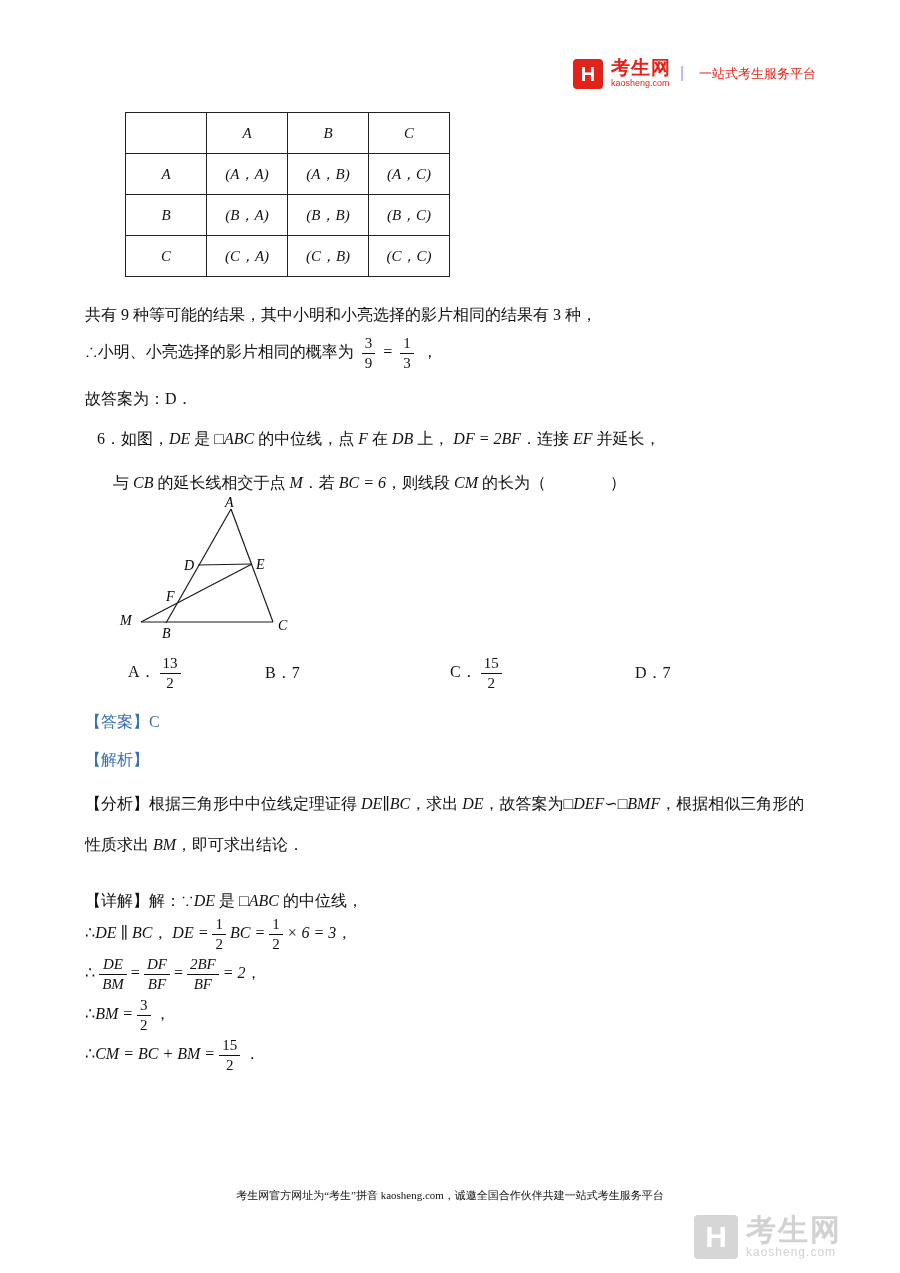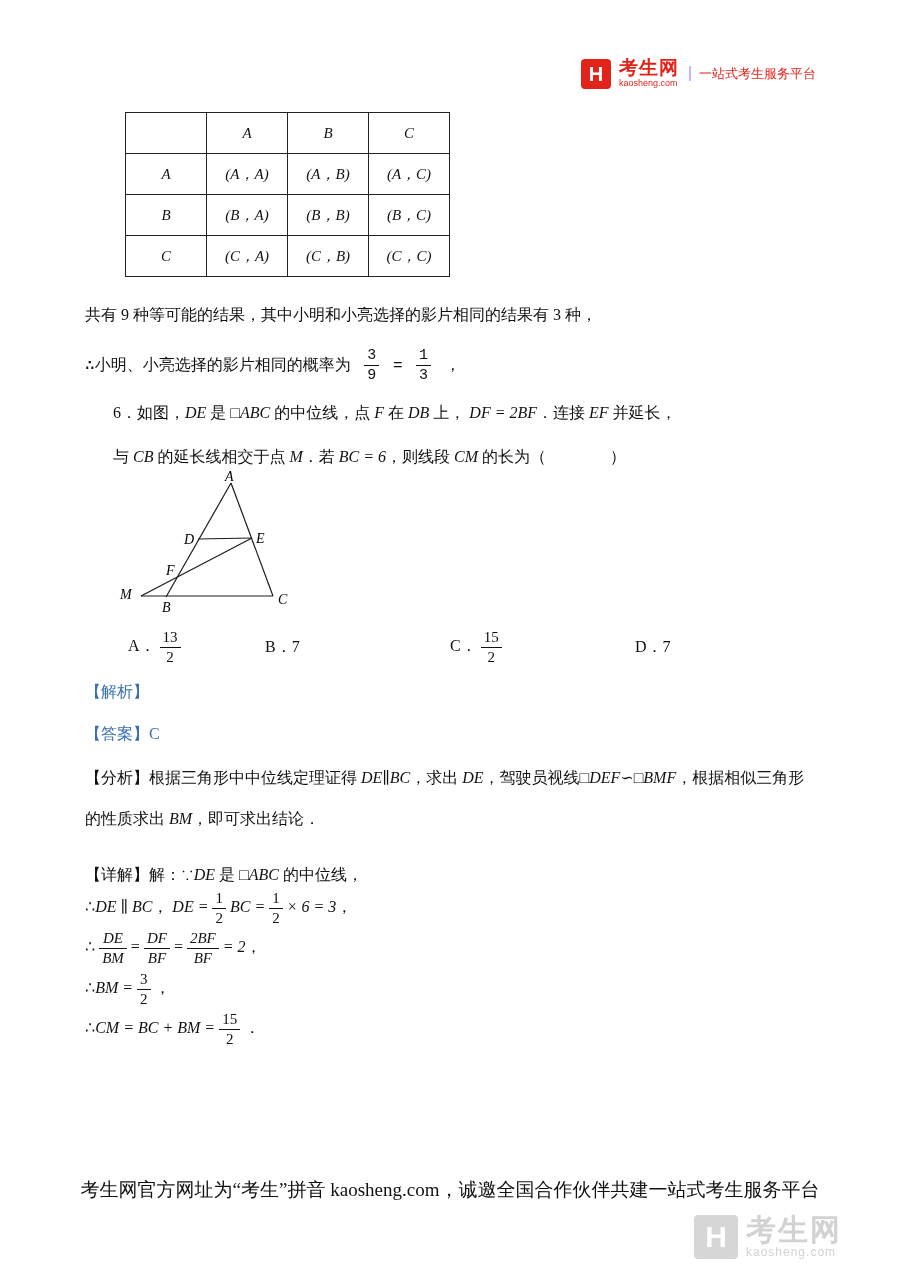--- a/index.html
+++ b/index.html
@@ -11,36 +11,36 @@
   .page { position:relative; width:900px; height:1273px; padding:112px 85px 0 85px; }
 
   
   .brand { position:absolute; top:58px; right:84px; display:flex; align-items:center; gap:8px; }
   .brand-icon {
     width:30px; height:30px; background:#e2231a; color:#fff; border-radius:4px;
     font:bold 20px/30px "Liberation Sans",sans-serif; text-align:center;
   }
   .brand-name { color:#e2231a; font:bold 19px/20px "Liberation Sans",sans-serif; letter-spacing:1px; }
   .brand-domain { color:#e2231a; font:9px/11px "Liberation Sans",sans-serif; }
-  .brand-tagline { color:#e2231a; font:13px/15px "Liberation Sans",sans-serif; border-left:2px solid #c4b5fd; padding-left:8px; margin-left:2px; }
+  .brand-tagline { color:#e2231a; font:13px/15px "Liberation Sans",sans-serif; border-left:2px solid #c4b5fd; padding-left:16px; margin-left:2px; }
 
   
   .otable { border-collapse:collapse; margin-left:40px; }
   .otable td {
     border:1px solid #222; width:81px; height:41px; text-align:center;
     font-size:15px; padding:0 4px;
   }
   .m { font-family:"Liberation Serif","DejaVu Serif",serif; font-style:italic; }
   .c { font-style:normal; }
 
   .line { font-size:16px; line-height:1.5; }
   .s-l1 { margin-top:26px; }
-  .s-prob { margin-top:20px;font-family:Liberation Mono, monospace; }
+  .s-prob { margin-top:8px; }
   .s-ans { margin-top:14px; }
-  .q6-1 { margin-top:16px; margin-left:28px; }
+  .q6-1 { margin-top:16px; margin-left:12px; }
   .q6-2 { margin-top:20px; margin-left:28px; }
 
   .figure { margin:2px 0 0 34px; }
 
   .options { margin-top:8px; margin-left:43px; display:flex; align-items:center; font-size:16px; }
   .opt-a { width:137px; } .opt-b { width:185px; } .opt-c { width:185px; }
 
   .blue { color:#3a6fb0; }
   .s-answer { margin-top:18px; }
   .s-jiexi { margin-top:14px; }
@@ -51,21 +51,21 @@
   
   .frac { display:inline-block; vertical-align:middle; text-align:center; margin:0 4px; line-height:1.15; font-size:15px; }
   .frac .fn { display:block; border-bottom:1px solid #111; padding:0 3px 1px; }
   .frac .fd { display:block; padding:1px 3px 0; }
   .frac.it { font-style:italic; }
 
   .s-q7 { margin-top:16px; }
 
   .footer {
     position:absolute; left:0; right:0; bottom:70px; text-align:center;
-    font-size:19px; color:#111;
+    font-size:11px; color:#111;
   }
 
   .wm { position:absolute; right:58px; bottom:14px; display:flex; align-items:center; gap:8px; opacity:1; }
   .wm-icon {
     width:44px; height:44px; background:#d6d6d6; color:#fff; border-radius:4px;
     font:bold 30px/44px "Liberation Sans",sans-serif; text-align:center;
   }
   .wm-name { color:#d2d2d2; font:bold 30px/30px "Liberation Sans",sans-serif; letter-spacing:2px; }
   .wm-domain { color:#d2d2d2; font:12px/14px "Liberation Sans",sans-serif; letter-spacing:1px; }
 
@@ -117,20 +117,21 @@
   <div class="line s-l1">共有 9 种等可能的结果，其中小明和小亮选择的影片相同的结果有 3 种，</div>
 
   <div class="line s-prob">
     <span class="c">∴小明、小亮选择的影片相同的概率为</span>
     <span class="frac"><span class="fn">3</span><span class="fd">9</span></span>
     <span class="c">=</span>
     <span class="frac"><span class="fn">1</span><span class="fd">3</span></span>
     <span class="c">，</span>
   </div>
 
+  <div class="line s-ans">故答案为：D．</div>
 
   <div class="line q6-1">
     <span class="c">6．如图，</span><span class="m">DE</span><span class="c"> 是 </span><span class="m">□ABC</span><span class="c"> 的中位线，点 </span><span class="m">F</span><span class="c"> 在 </span><span class="m">DB</span><span class="c"> 上， </span><span class="m">DF = 2BF</span><span class="c">．连接 </span><span class="m">EF</span><span class="c"> 并延长，</span>
   </div>
   <div class="line q6-2">
     <span class="c">与 </span><span class="m">CB</span><span class="c"> 的延长线相交于点 </span><span class="m">M</span><span class="c">．若 </span><span class="m">BC = 6</span><span class="c">，则线段 </span><span class="m">CM</span><span class="c"> 的长为（　　　　）</span>
   </div>
 
   <div class="figure">
     <svg width="212" height="146" viewBox="0 0 212 146">
@@ -157,27 +158,27 @@
     <div class="opt-a">
       <span class="c">A．</span><span class="frac"><span class="fn">13</span><span class="fd">2</span></span>
     </div>
     <div class="opt-b">B．7</div>
     <div class="opt-c">
       <span class="c">C．</span><span class="frac"><span class="fn">15</span><span class="fd">2</span></span>
     </div>
     <div class="opt-d">D．7</div>
   </div>
 
-  <div class="line s-jiexi blue">【解析】</div>
   <div class="line s-answer blue">
     <span>【答案】</span><span>C</span>
   </div>
+  <div class="line s-jiexi blue">【解析】</div>
 
   <div class="line analysis">
-    <span class="c">【分析】根据三角形中中位线定理证得 </span><span class="m">DE∥BC</span><span class="c">，求出 </span><span class="m">DE</span><span class="c">，驾驶员视线</span><span class="m">□DEF∽□BMF</span><span class="c">，根据相似三角形的性质求出 </span><span class="m">BM</span><span class="c">，即可求出结论．</span>
+    <span class="c">【分析】根据三角形中中位线定理证得 </span><span class="m">DE∥BC</span><span class="c">，求出 </span><span class="m">DE</span><span class="c">，故答案为</span><span class="m">□DEF∽□BMF</span><span class="c">，根据相似三角形的性质求出 </span><span class="m">BM</span><span class="c">，即可求出结论．</span>
   </div>
 
   <div class="line step">
     <span class="c">【详解】解：∵</span><span class="m">DE</span><span class="c"> 是 </span><span class="m">□ABC</span><span class="c"> 的中位线，</span>
   </div>
 
   <div class="line frline">
     <span class="c">∴</span><span class="m">DE ∥ BC</span><span class="c">， </span><span class="m">DE =</span><span class="frac"><span class="fn">1</span><span class="fd">2</span></span><span class="m">BC =</span><span class="frac"><span class="fn">1</span><span class="fd">2</span></span><span class="m">× 6 = 3</span><span class="c">，</span>
   </div>
 

